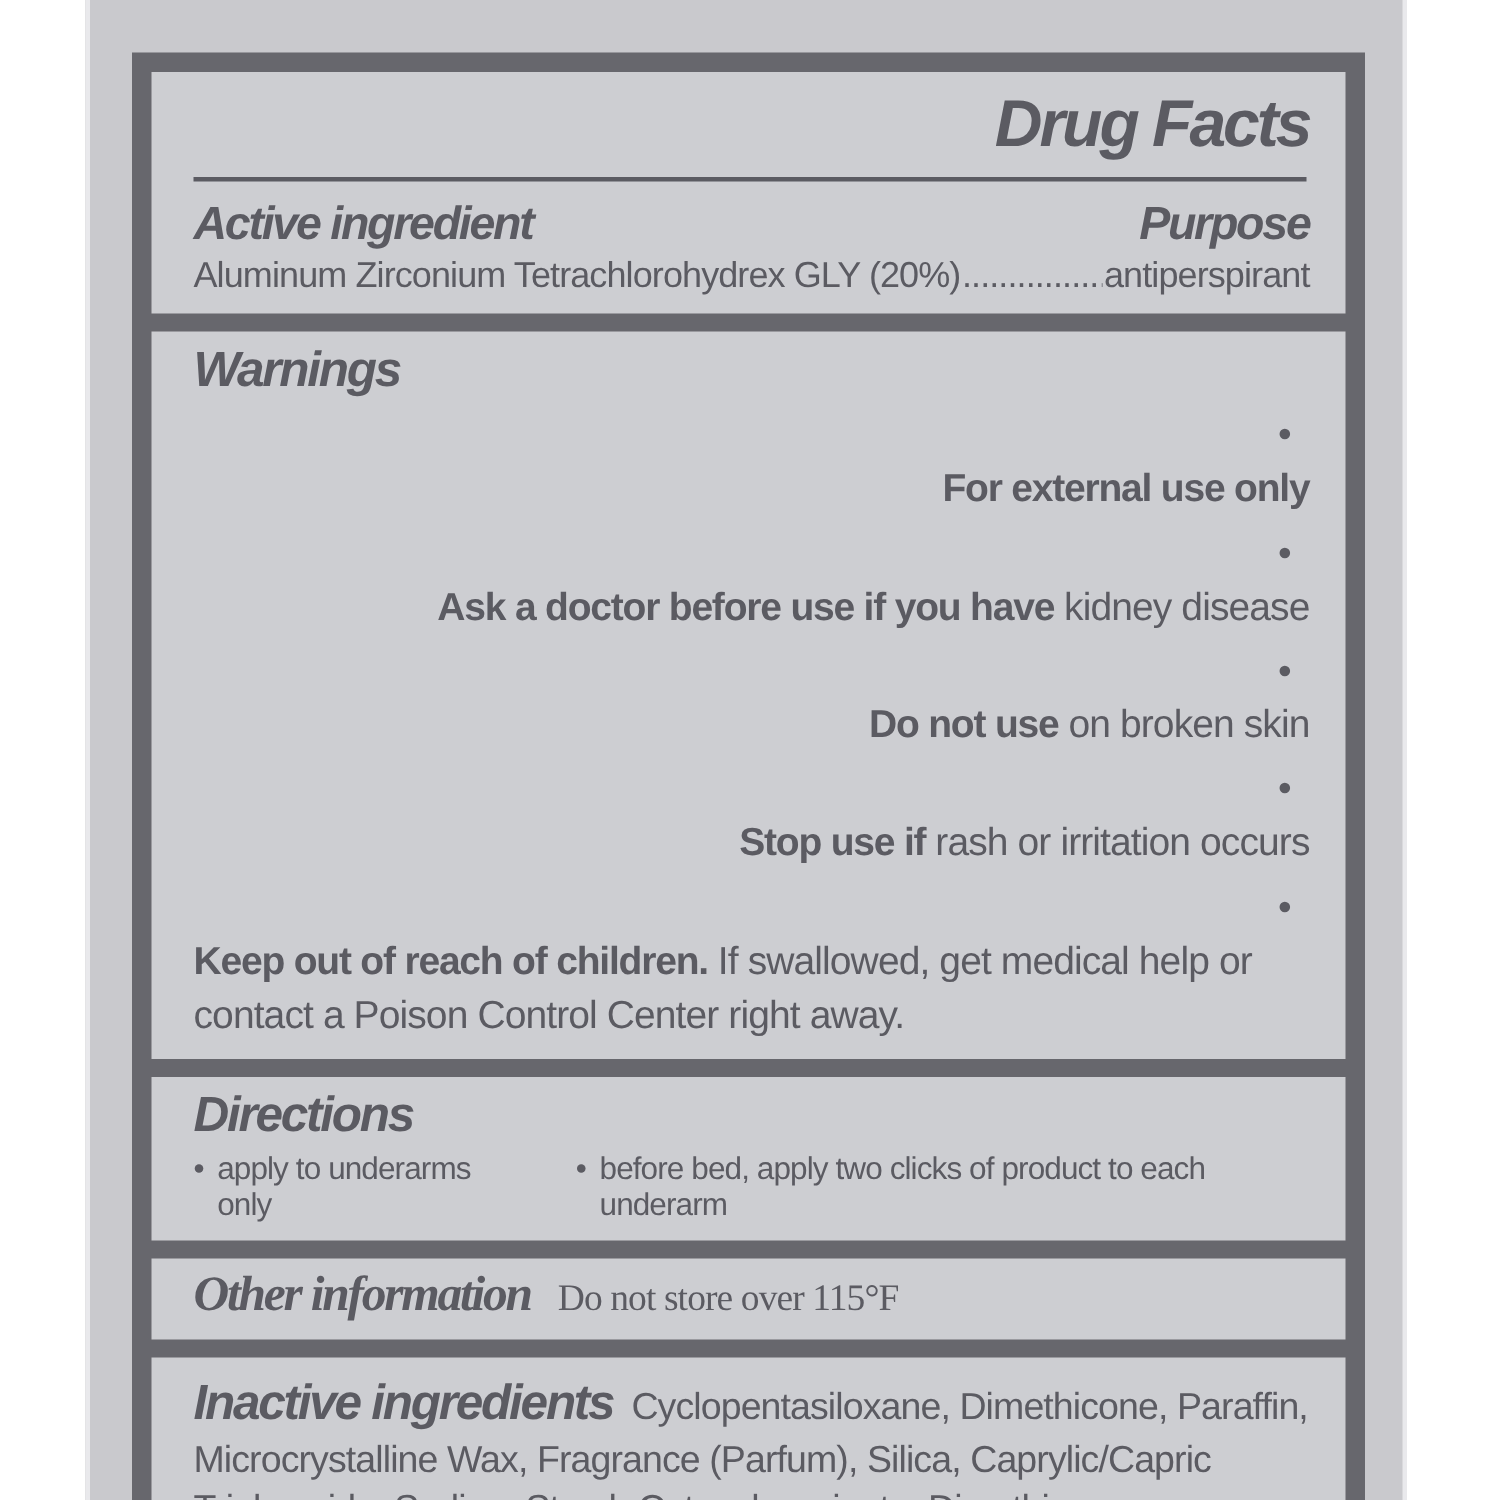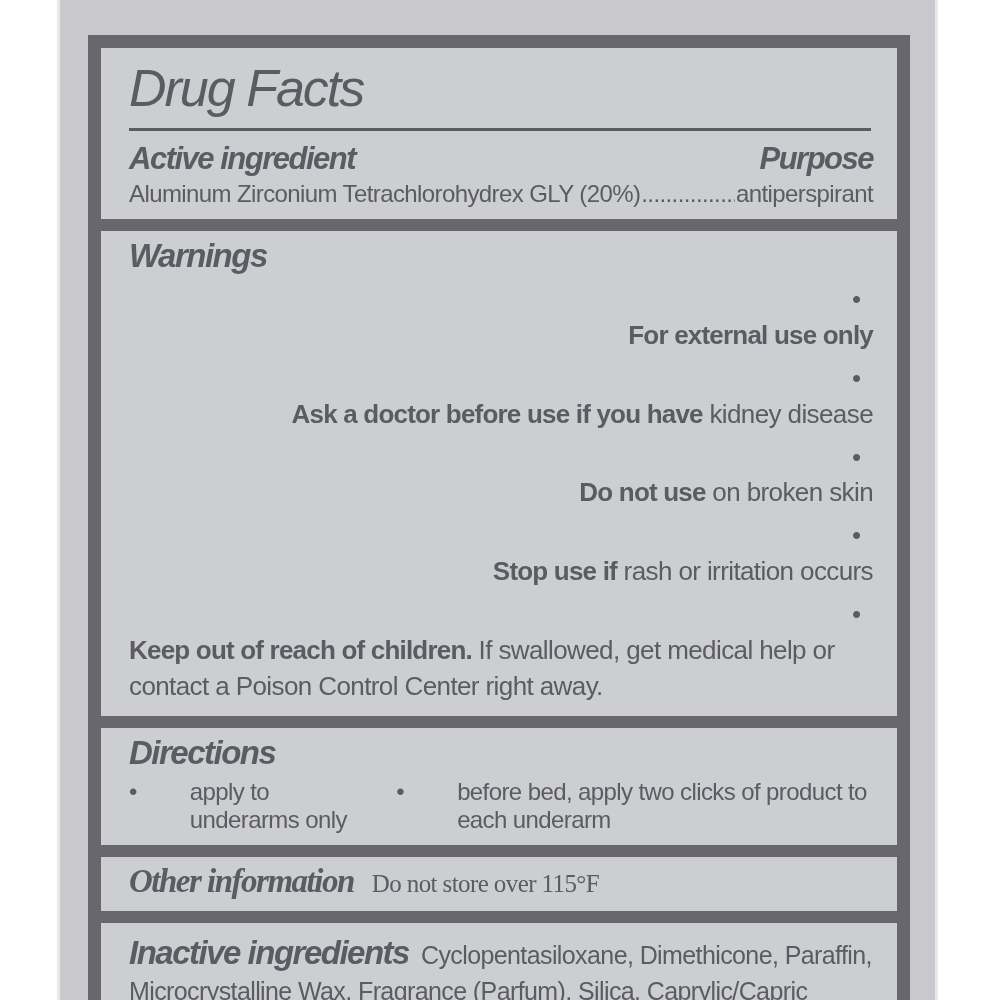--- a/index.html
+++ b/index.html
@@ -26,26 +26,27 @@
     display: flex;
     flex-direction: column;
     gap: 12px;
   }
   .section {
     background: #cdced2;
     color: #5b5b62;
     padding: 6px 24px 11px 28px;
   }
   .h1 {
-    font-size: 52px;
-    font-weight: 400;
+    font-size: 44px;
+    font-weight: 700;
     font-style: italic;
     letter-spacing: -2px;
     color: #5b5b62;
     padding-top: 4px;
+    text-align: right;
   }
   .rule { border-bottom: 3px solid #5b5b62; margin: 10px 2px 10px 0; }
   .h2 {
     font-size: 31px;
     font-weight: 700;
     font-style: italic;
     letter-spacing: -1.5px;
     white-space: nowrap;
   }
   .row-between { display: flex; justify-content: space-between; align-items: baseline; }
@@ -74,21 +75,21 @@
     display: flex;
     align-items: flex-end;
     font-size: 26px;
     letter-spacing: -0.6px;
     line-height: 1.38;
     margin-top: 7px;
     flex-direction: column;
   }
   .warn-item .dot { width: 21px; flex: none; margin-right: 0; }
   .warn-item b { letter-spacing: -0.8px; }
-  .directions .bi { font-size: 24px; letter-spacing: -0.6px; gap: 44px; }
+  .directions .bi { font-size: 21px; letter-spacing: -0.6px; }
   .directions .bullets-inline .bi + .bi { margin-left: 38px; }
   .inline-head { display: flex; align-items: baseline; font-family: Liberation Serif, serif; }
   .inline-head .h2 { margin-right: 18px; }
   .body-text { font-size: 25px; letter-spacing: -0.6px; }
   .inactive-p { font-size: 25px; letter-spacing: -0.6px; line-height: 1.34; margin-top: 2px; }
   .inactive-p .h2 { font-size: 33px; margin-right: 12px; }
   .h2.big { font-size: 33px; }
 </style>
 </head>
 <body>

